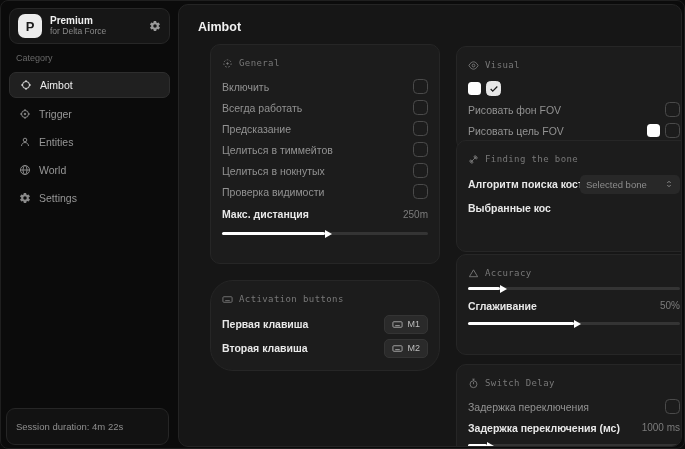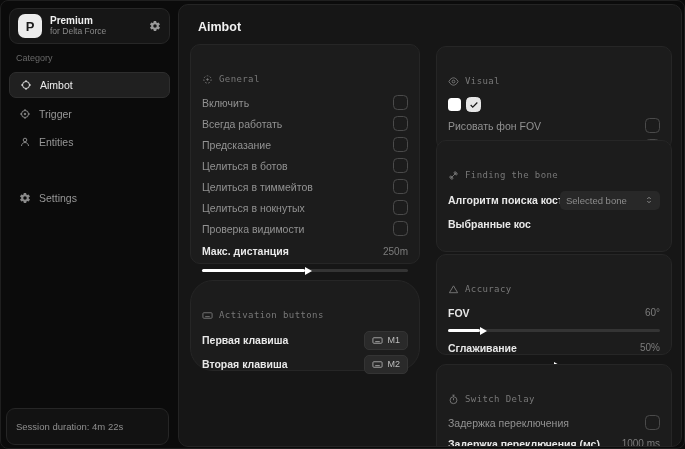--- a/index.html
+++ b/index.html
@@ -25,21 +25,21 @@
   .session{position:absolute;left:5px;top:407px;width:163px;height:37px;border:1px solid #262626;
            background:#121212;border-radius:9px;display:flex;align-items:center;padding:16px 9px;box-sizing:border-box;}
   .session span{font-size:9.5px;color:#8f8f8f;}
 
   
   .main{position:absolute;left:177px;top:3px;width:504px;height:443px;background:#161616;
         border:1px solid #242424;border-radius:10px;box-sizing:border-box;overflow:hidden;}
   .page-title{position:absolute;left:19px;top:15px;font-size:12.5px;font-weight:bold;color:#f0f0f0;}
 
   .panel{position:absolute;background:#1c1c1c;border:1px solid #262626;border-radius:10px;
-         box-sizing:border-box;padding:26px 11px;}
+         box-sizing:border-box;padding:10px 11px;margin-left:20px;}
   .panel-header{display:flex;align-items:center;gap:6px;height:16px;margin-bottom:5px;
                 font-family:"DejaVu Sans Mono", monospace;font-size:9px;letter-spacing:.4px;color:#787878;}
   .panel-header .ph-icon{width:11px;height:11px;color:#787878;}
 
   .row{display:flex;align-items:center;justify-content:space-between;height:21px;}
   .row.tall{height:24px;}
   .lbl{font-size:10.5px;color:#929292;}
   .lbl.strong{color:#e8e8e8;font-weight:bold;}
   .val{font-size:10px;color:#7c7c7c;}
 
@@ -111,20 +111,30 @@
   <div class="menu-item" style="top:128px">
     <span class="mi-icon">
       <svg width="12" height="12" viewBox="0 0 24 24" fill="none" stroke="currentColor" stroke-width="2">
           <circle cx="12" cy="8" r="3.6"></circle>
           <path d="M5 20c0-3.9 3.1-7 7-7s7 3.1 7 7"></path>
         </svg>
     </span>
     <span>Entities</span>
   </div>
 
+  <div class="menu-item" style="top:156px">
+    <span class="mi-icon">
+      <svg width="12" height="12" viewBox="0 0 24 24" fill="none" stroke="currentColor" stroke-width="2">
+          <circle cx="12" cy="12" r="9"></circle>
+          <ellipse cx="12" cy="12" rx="4" ry="9"></ellipse>
+          <path d="M3 12h18"></path>
+        </svg>
+    </span>
+    <span>World</span>
+  </div>
 
   <div class="menu-item" style="top:184px">
     <span class="mi-icon">
       <svg width="12" height="12" viewBox="0 0 24 24" fill="currentColor">
           <path d="M19.4 13a7.8 7.8 0 0 0 .1-1 7.8 7.8 0 0 0-.1-1l2.1-1.6a.5.5 0 0 0 .1-.7l-2-3.4a.5.5 0 0 0-.6-.2l-2.5 1a7.7 7.7 0 0 0-1.7-1l-.4-2.6a.5.5 0 0 0-.5-.5h-4a.5.5 0 0 0-.5.4l-.4 2.7a7.7 7.7 0 0 0-1.7 1l-2.5-1a.5.5 0 0 0-.6.2l-2 3.4a.5.5 0 0 0 .1.7L4.5 11a7.8 7.8 0 0 0-.1 1 7.8 7.8 0 0 0 .1 1l-2.1 1.6a.5.5 0 0 0-.1.7l2 3.4c.1.2.4.3.6.2l2.5-1a7.7 7.7 0 0 0 1.7 1l.4 2.6c0 .3.2.5.5.5h4c.2 0 .5-.2.5-.4l.4-2.7a7.7 7.7 0 0 0 1.7-1l2.5 1c.2.1.5 0 .6-.2l2-3.4a.5.5 0 0 0-.1-.7L19.4 13zM12 15.5A3.5 3.5 0 1 1 12 8.5a3.5 3.5 0 0 1 0 7z"></path>
         </svg>
     </span>
     <span>Settings</span>
   </div>
 
@@ -148,24 +158,20 @@
       <div class="row">
         <span class="lbl">Включить</span>
         <span class="checkbox"></span>
       </div>
       <div class="row">
         <span class="lbl">Всегда работать</span>
         <span class="checkbox"></span>
       </div>
       <div class="row">
         <span class="lbl">Предсказание</span>
-        <span class="checkbox"></span>
-      </div>
-      <div class="row">
-        <span class="lbl">Целиться в ботов</span>
         <span class="checkbox"></span>
       </div>
       <div class="row">
         <span class="lbl">Целиться в тиммейтов</span>
         <span class="checkbox"></span>
       </div>
       <div class="row">
         <span class="lbl">Целиться в нокнутых</span>
         <span class="checkbox"></span>
       </div>
@@ -282,24 +288,20 @@
 
     <div class="panel" style="left:257px;top:249px;width:236px;height:101px;">
       <div class="panel-header">
         <span class="ph-icon">
           <svg width="11" height="11" viewBox="0 0 24 24" fill="none" stroke="currentColor" stroke-width="2" stroke-linejoin="round">
               <path d="M12 4 21 19 H3 Z"></path>
             </svg>
         </span>
         <span>Accuracy</span>
       </div>
-      <div class="row">
-        <span class="lbl strong">FOV</span>
-        <span class="val">60°</span>
-      </div>
       <div class="slider">
         <div class="slider-fill" style="width: 15%;"></div>
       </div>
       <div class="row">
         <span class="lbl strong">Сглаживание</span>
         <span class="val">50%</span>
       </div>
       <div class="slider">
         <div class="slider-fill" style="width: 50%;"></div>
       </div>

